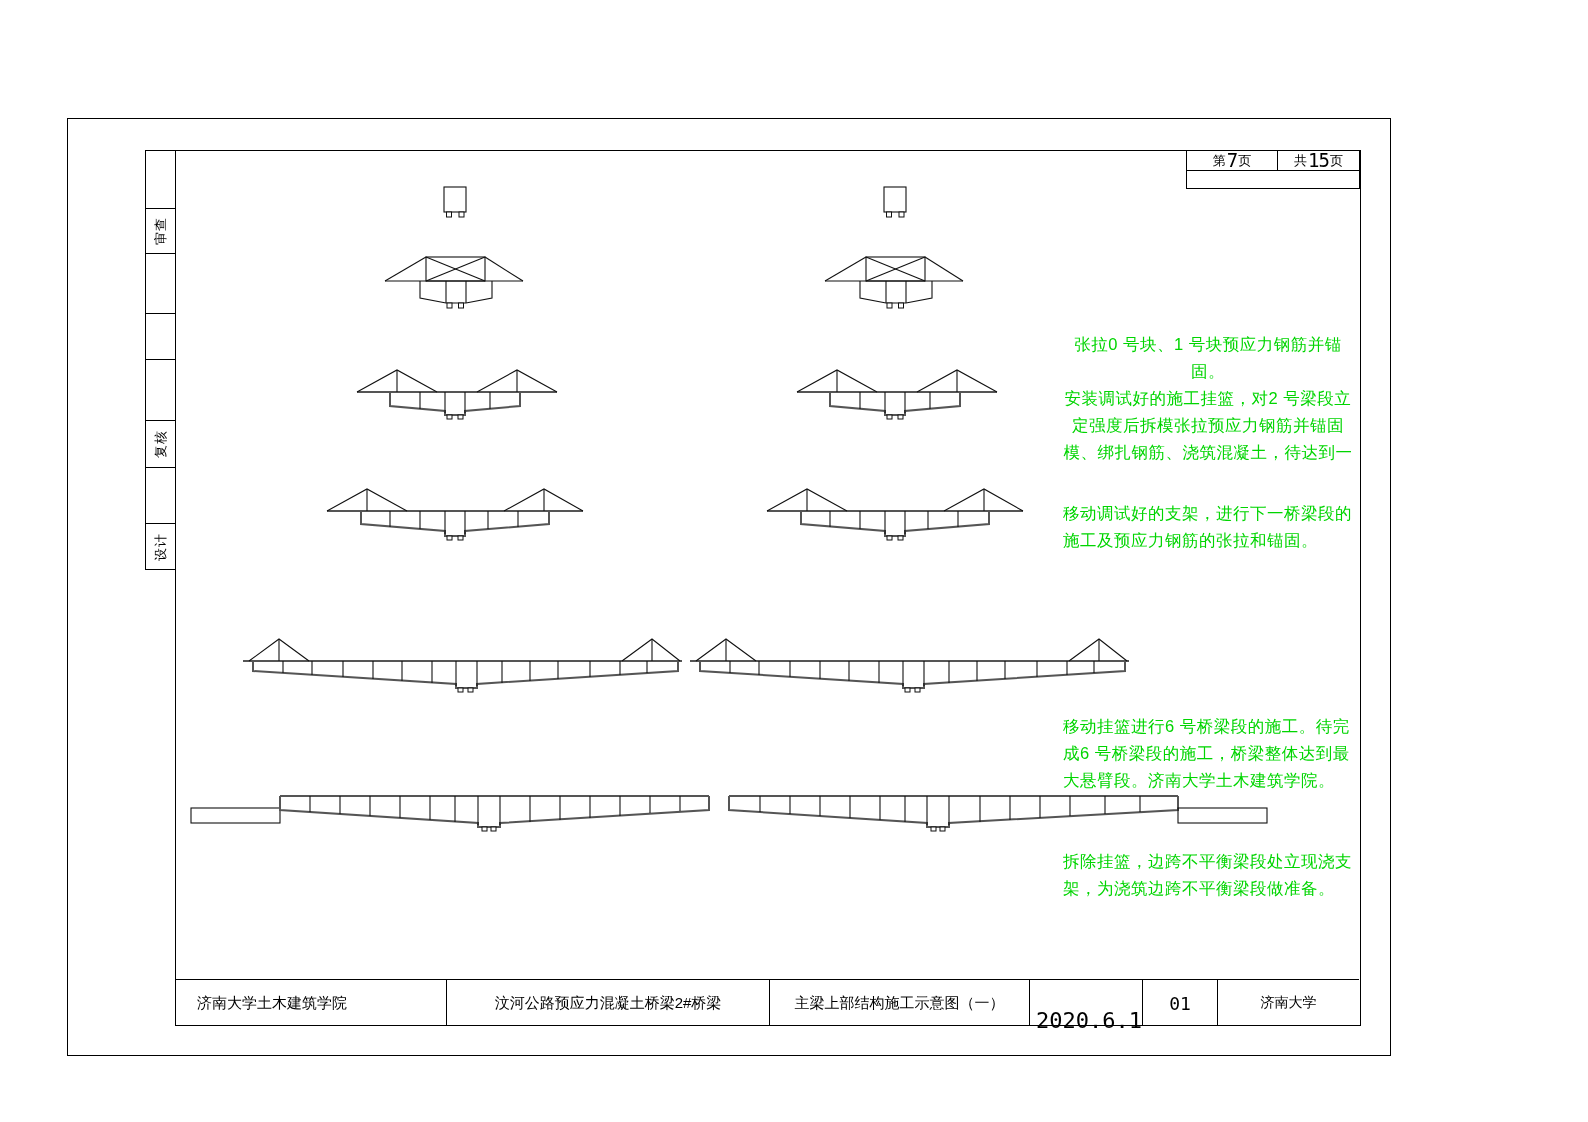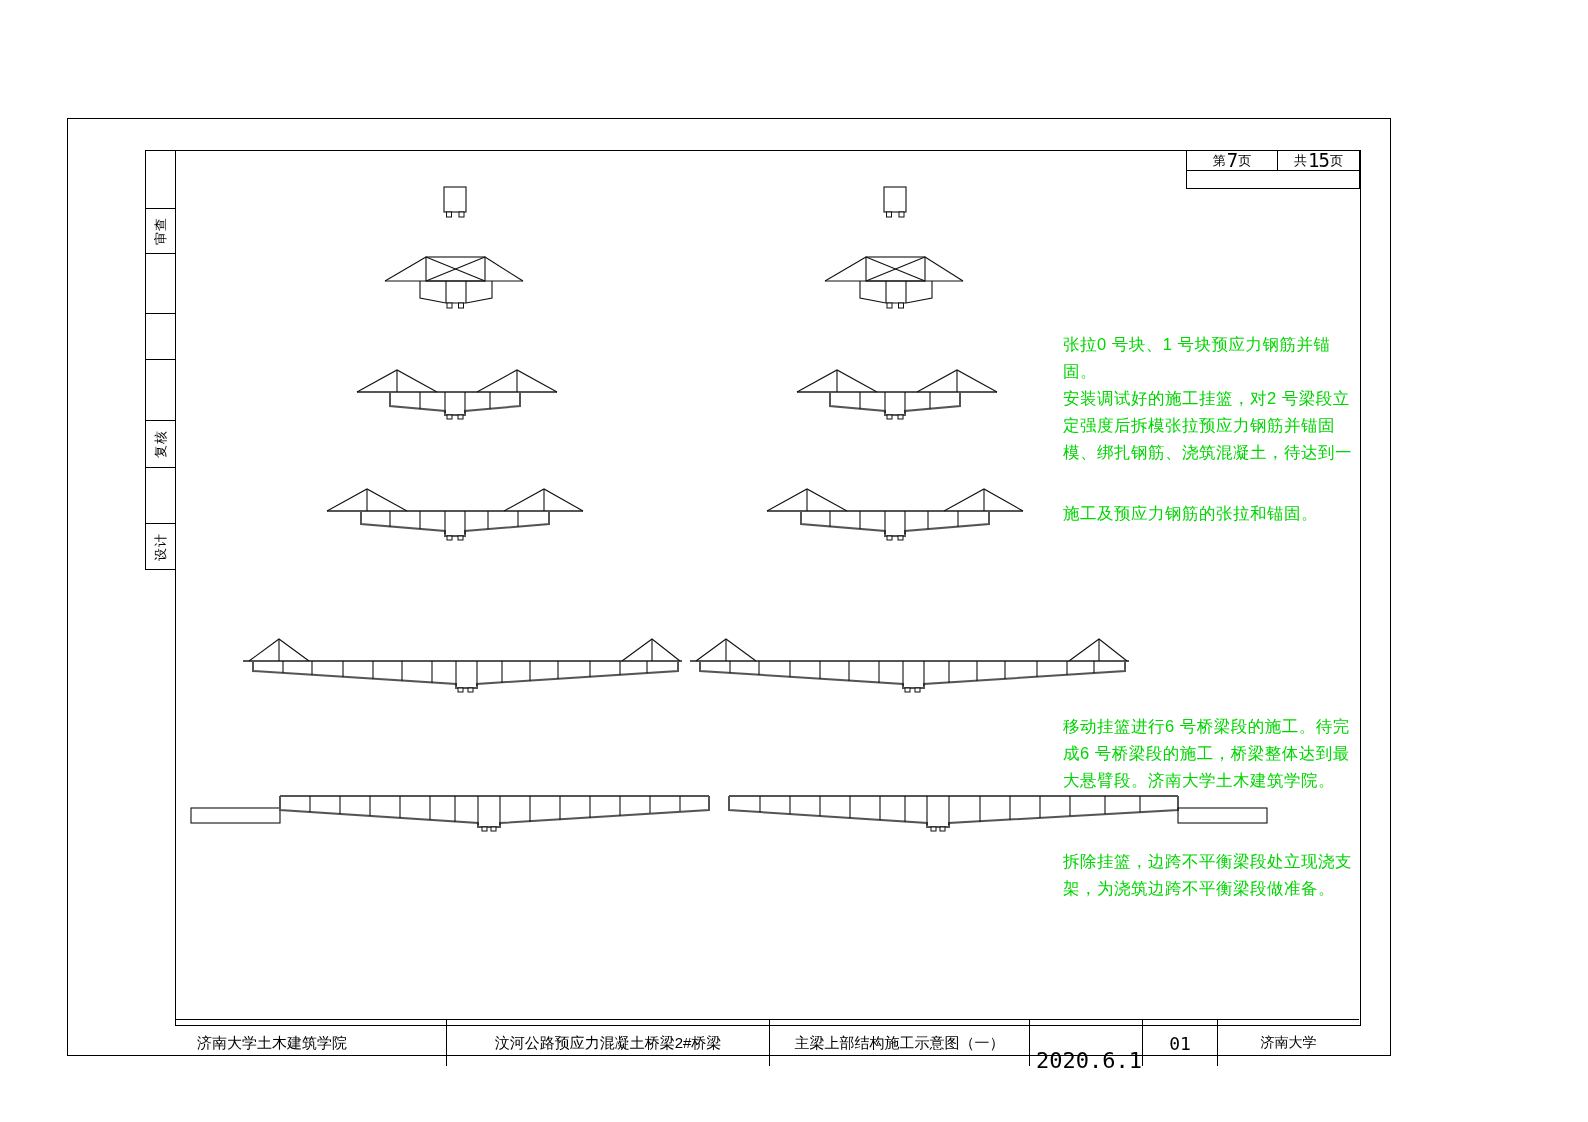--- a/index.html
+++ b/index.html
@@ -26,21 +26,21 @@
        letter-spacing:-1px;margin:0 1px;}
   
   .note{width:290px;color:#00d500;font-size:16.5px;line-height:27px;letter-spacing:0.5px;}
   .n1{left:1063px;top:216px;}
   .n2{left:1063px;top:331px;}
   .n3{left:1063px;top:500px;}
   .n4{left:1063px;top:693px;margin-top:20px;}
   .n5{left:1063px;top:848px;}
   
   .titleblock{left:175px;top:979px;width:1184px;height:46px;border-top:1px solid #000;
-              display:flex;box-sizing:content-box;margin-top:40px;}
+              display:flex;box-sizing:content-box;}
   .tb-cell{box-sizing:border-box;border-right:1px solid #000;display:flex;align-items:center;
            justify-content:center;font-size:15px;height:46px;}
   .tb-cell:last-child{border-right:none;}
   .tb1{width:272px;justify-content:flex-start;padding-left:22px;}
   .tb2{width:323px;}
   .tb3{width:260px;}
   .tb4{width:113px;flex-direction:column;align-items:flex-end;justify-content:flex-start;padding:0;}
   .tb4-top{height:19px;border-bottom:1px solid #000;box-sizing:border-box;}
   .tb4-bottom{height:27px;display:flex;align-items:flex-end;justify-content:center;overflow:visible;}
   .date-text{font-family:"DejaVu Sans Mono",monospace;font-size:22px;line-height:20px;
@@ -221,27 +221,28 @@
       <line class="thin" x1="1040" y1="796" x2="1040" y2="818"></line>
       <line class="thin" x1="1070" y1="796" x2="1070" y2="816"></line>
       <line class="thin" x1="1105" y1="796" x2="1105" y2="814"></line>
       <line class="thin" x1="1140" y1="796" x2="1140" y2="812"></line>
       <rect class="foot" x="931" y="827" width="5" height="4"></rect>
       <rect class="foot" x="940" y="827" width="5" height="4"></rect>
       <rect class="thin" x="1178" y="808" width="89" height="15"></rect>
     </g>
   </svg>
 
-  <div class="abs note n2" style="color: rgb(0, 213, 0);">
+  <div class="abs note n2" style="color: rgb(0, 213, 0); text-align: center;">
     <div>张拉0 号块、1 号块预应力钢筋并锚固。</div>
     <div>安装调试好的施工挂篮，对2 号梁段立</div>
     <div>定强度后拆模张拉预应力钢筋并锚固</div>
     <div>模、绑扎钢筋、浇筑混凝土，待达到一</div>
   </div>
   <div class="abs note n3" style="color: rgb(0, 213, 0);">
+    <div>移动调试好的支架，进行下一桥梁段的</div>
     <div>施工及预应力钢筋的张拉和锚固。</div>
   </div>
   <div class="abs note n4" style="color: rgb(0, 213, 0);">
     <div>移动挂篮进行6 号桥梁段的施工。待完</div>
     <div>成6 号桥梁段的施工，桥梁整体达到最</div>
     <div>大悬臂段。济南大学土木建筑学院。</div>
   </div>
   <div class="abs note n5" style="color: rgb(0, 213, 0);">
     <div>拆除挂篮，边跨不平衡梁段处立现浇支</div>
     <div>架，为浇筑边跨不平衡梁段做准备。</div>

